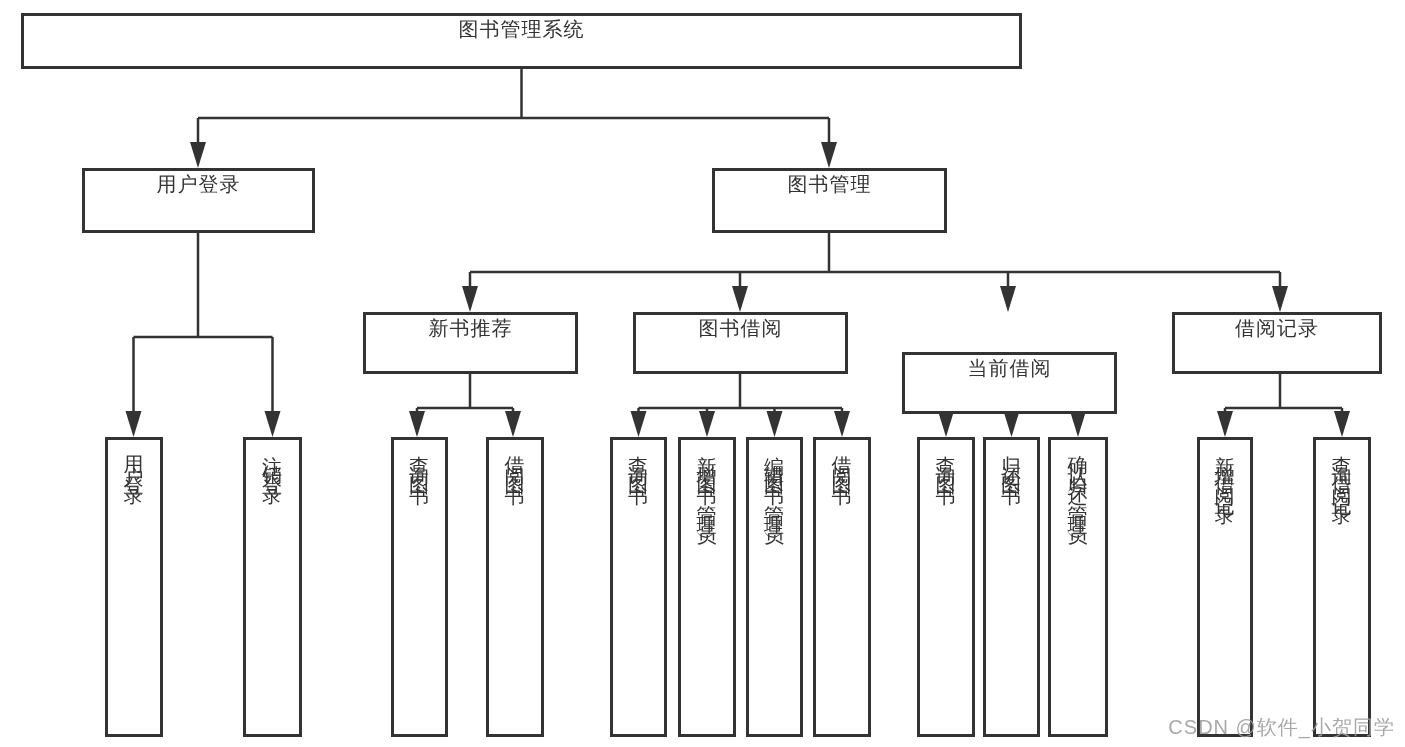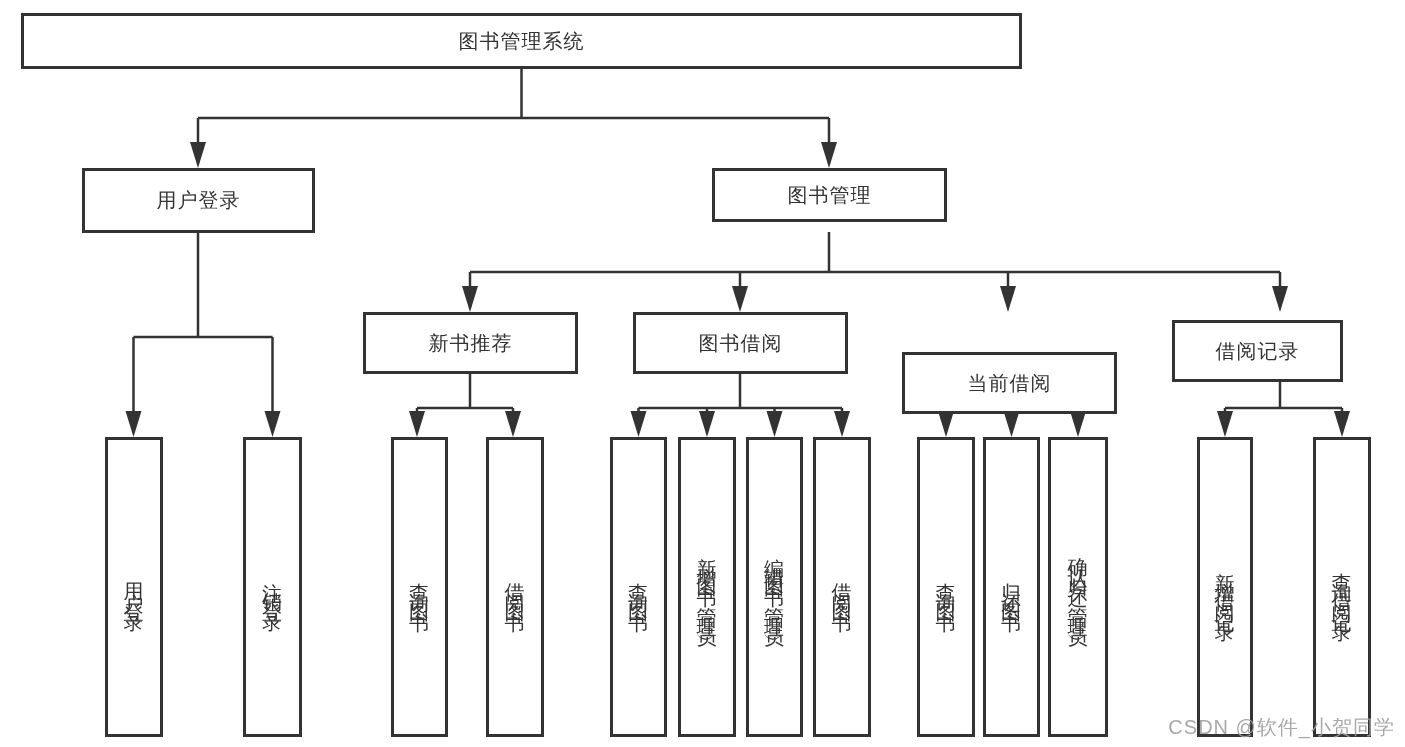--- a/index.html
+++ b/index.html
@@ -21,21 +21,20 @@
     top: 0;
     z-index: 1;
   }
   .box {
     position: absolute;
     box-sizing: border-box;
     background: #ffffff;
     border: 3px solid #333333;
     color: #333333;
     display: flex;
-    align-items: center;
     justify-content: center;
     z-index: 2;
   }
   .h-box {
     font-size: 20px;
     letter-spacing: 1px;
     white-space: nowrap;
   }
   .v-box .v-text {
     writing-mode: vertical-rl;
@@ -95,34 +94,34 @@
     </g>
   </svg>
 
   <div class="box h-box" style="left:21px; top:13px; width:1001px; height:56px;">
     <span>图书管理系统</span>
   </div>
 
   <div class="box h-box" style="left:82px; top:168px; width:233px; height:65px;">
     <span>用户登录</span>
   </div>
-  <div class="box h-box" style="left:712px; top:168px; width:235px; height:54px;">
+  <div class="box h-box" style="left:712px; top:168px; width:235px; height:65px;">
     <span>图书管理</span>
   </div>
 
   <div class="box h-box" style="left:633px; top:312px; width:215px; height:62px;">
     <span>图书借阅</span>
   </div>
   <div class="box h-box" style="left:363px; top:312px; width:215px; height:62px;">
     <span>新书推荐</span>
   </div>
   <div class="box h-box" style="left:902px; top:312px; width:215px; height:62px;margin-top:40px;">
     <span>当前借阅</span>
   </div>
-  <div class="box h-box" style="left:1172px; top:320px; width:171px; height:62px;">
+  <div class="box h-box" style="left:1172px; top:312px; width:210px; height:62px;">
     <span>借阅记录</span>
   </div>
 
   <div class="box v-box" style="left:105px; top:437px; width:58px; height:300px;">
     <span class="v-text">用户登录</span>
   </div>
   <div class="box v-box" style="left:243px; top:437px; width:59px; height:300px;">
     <span class="v-text">注销登录</span>
   </div>
 

